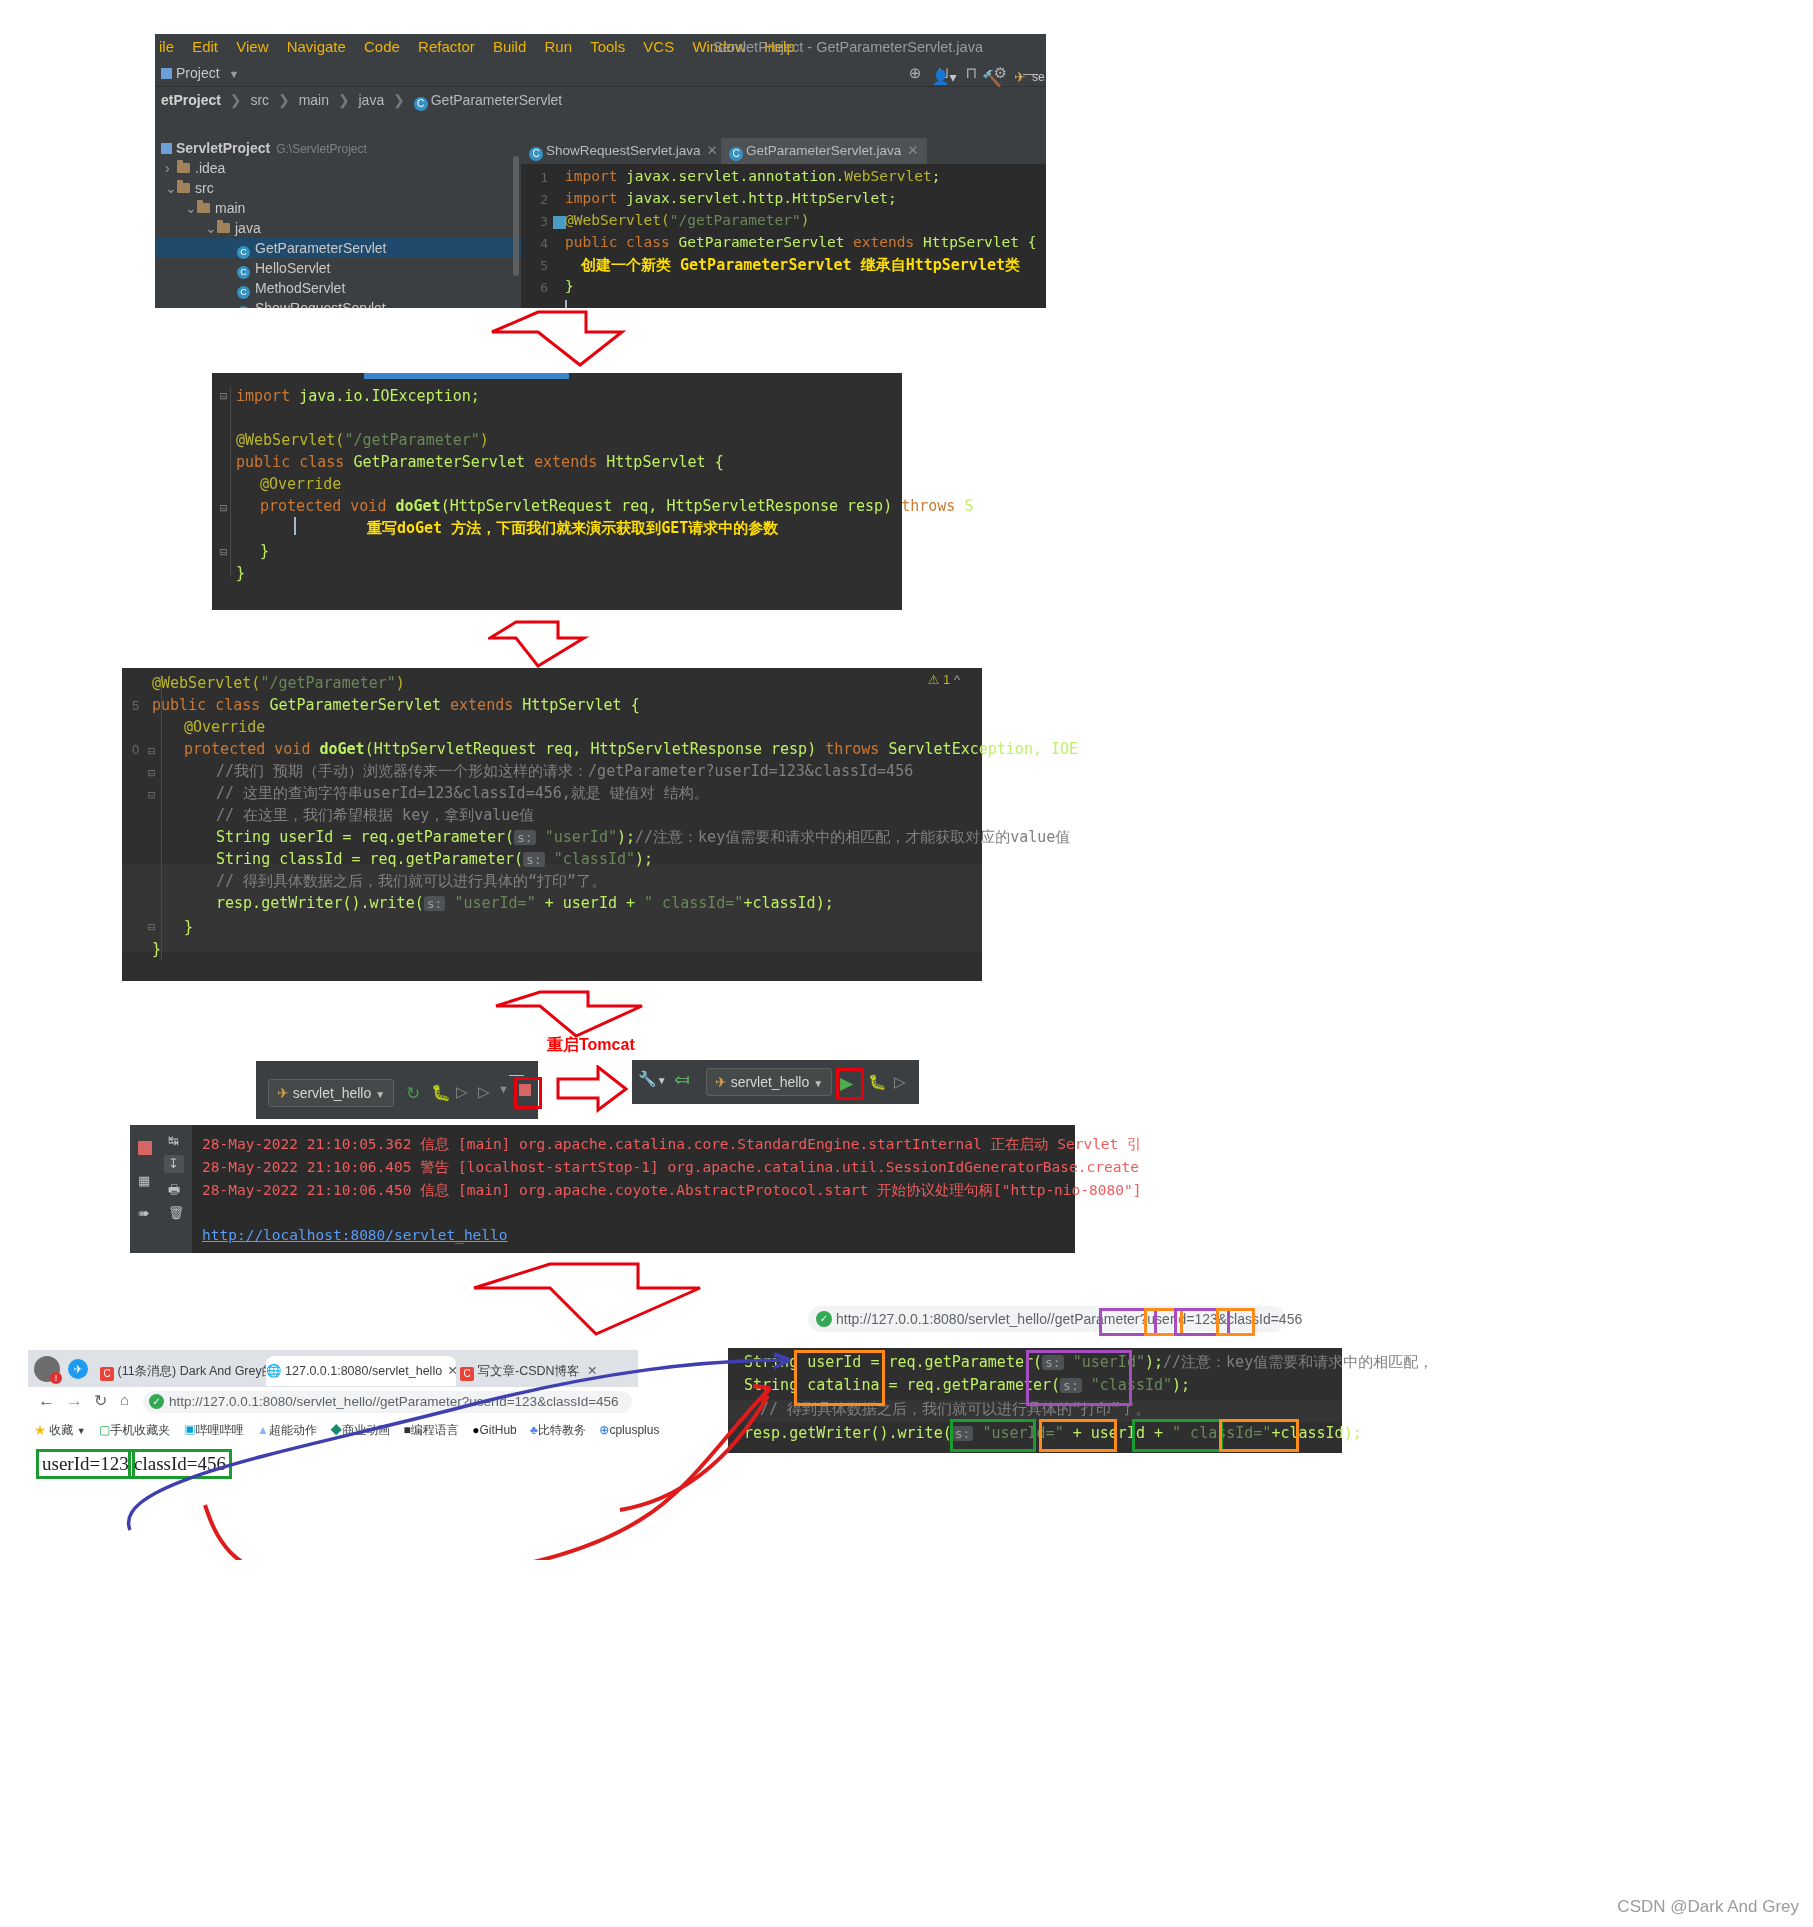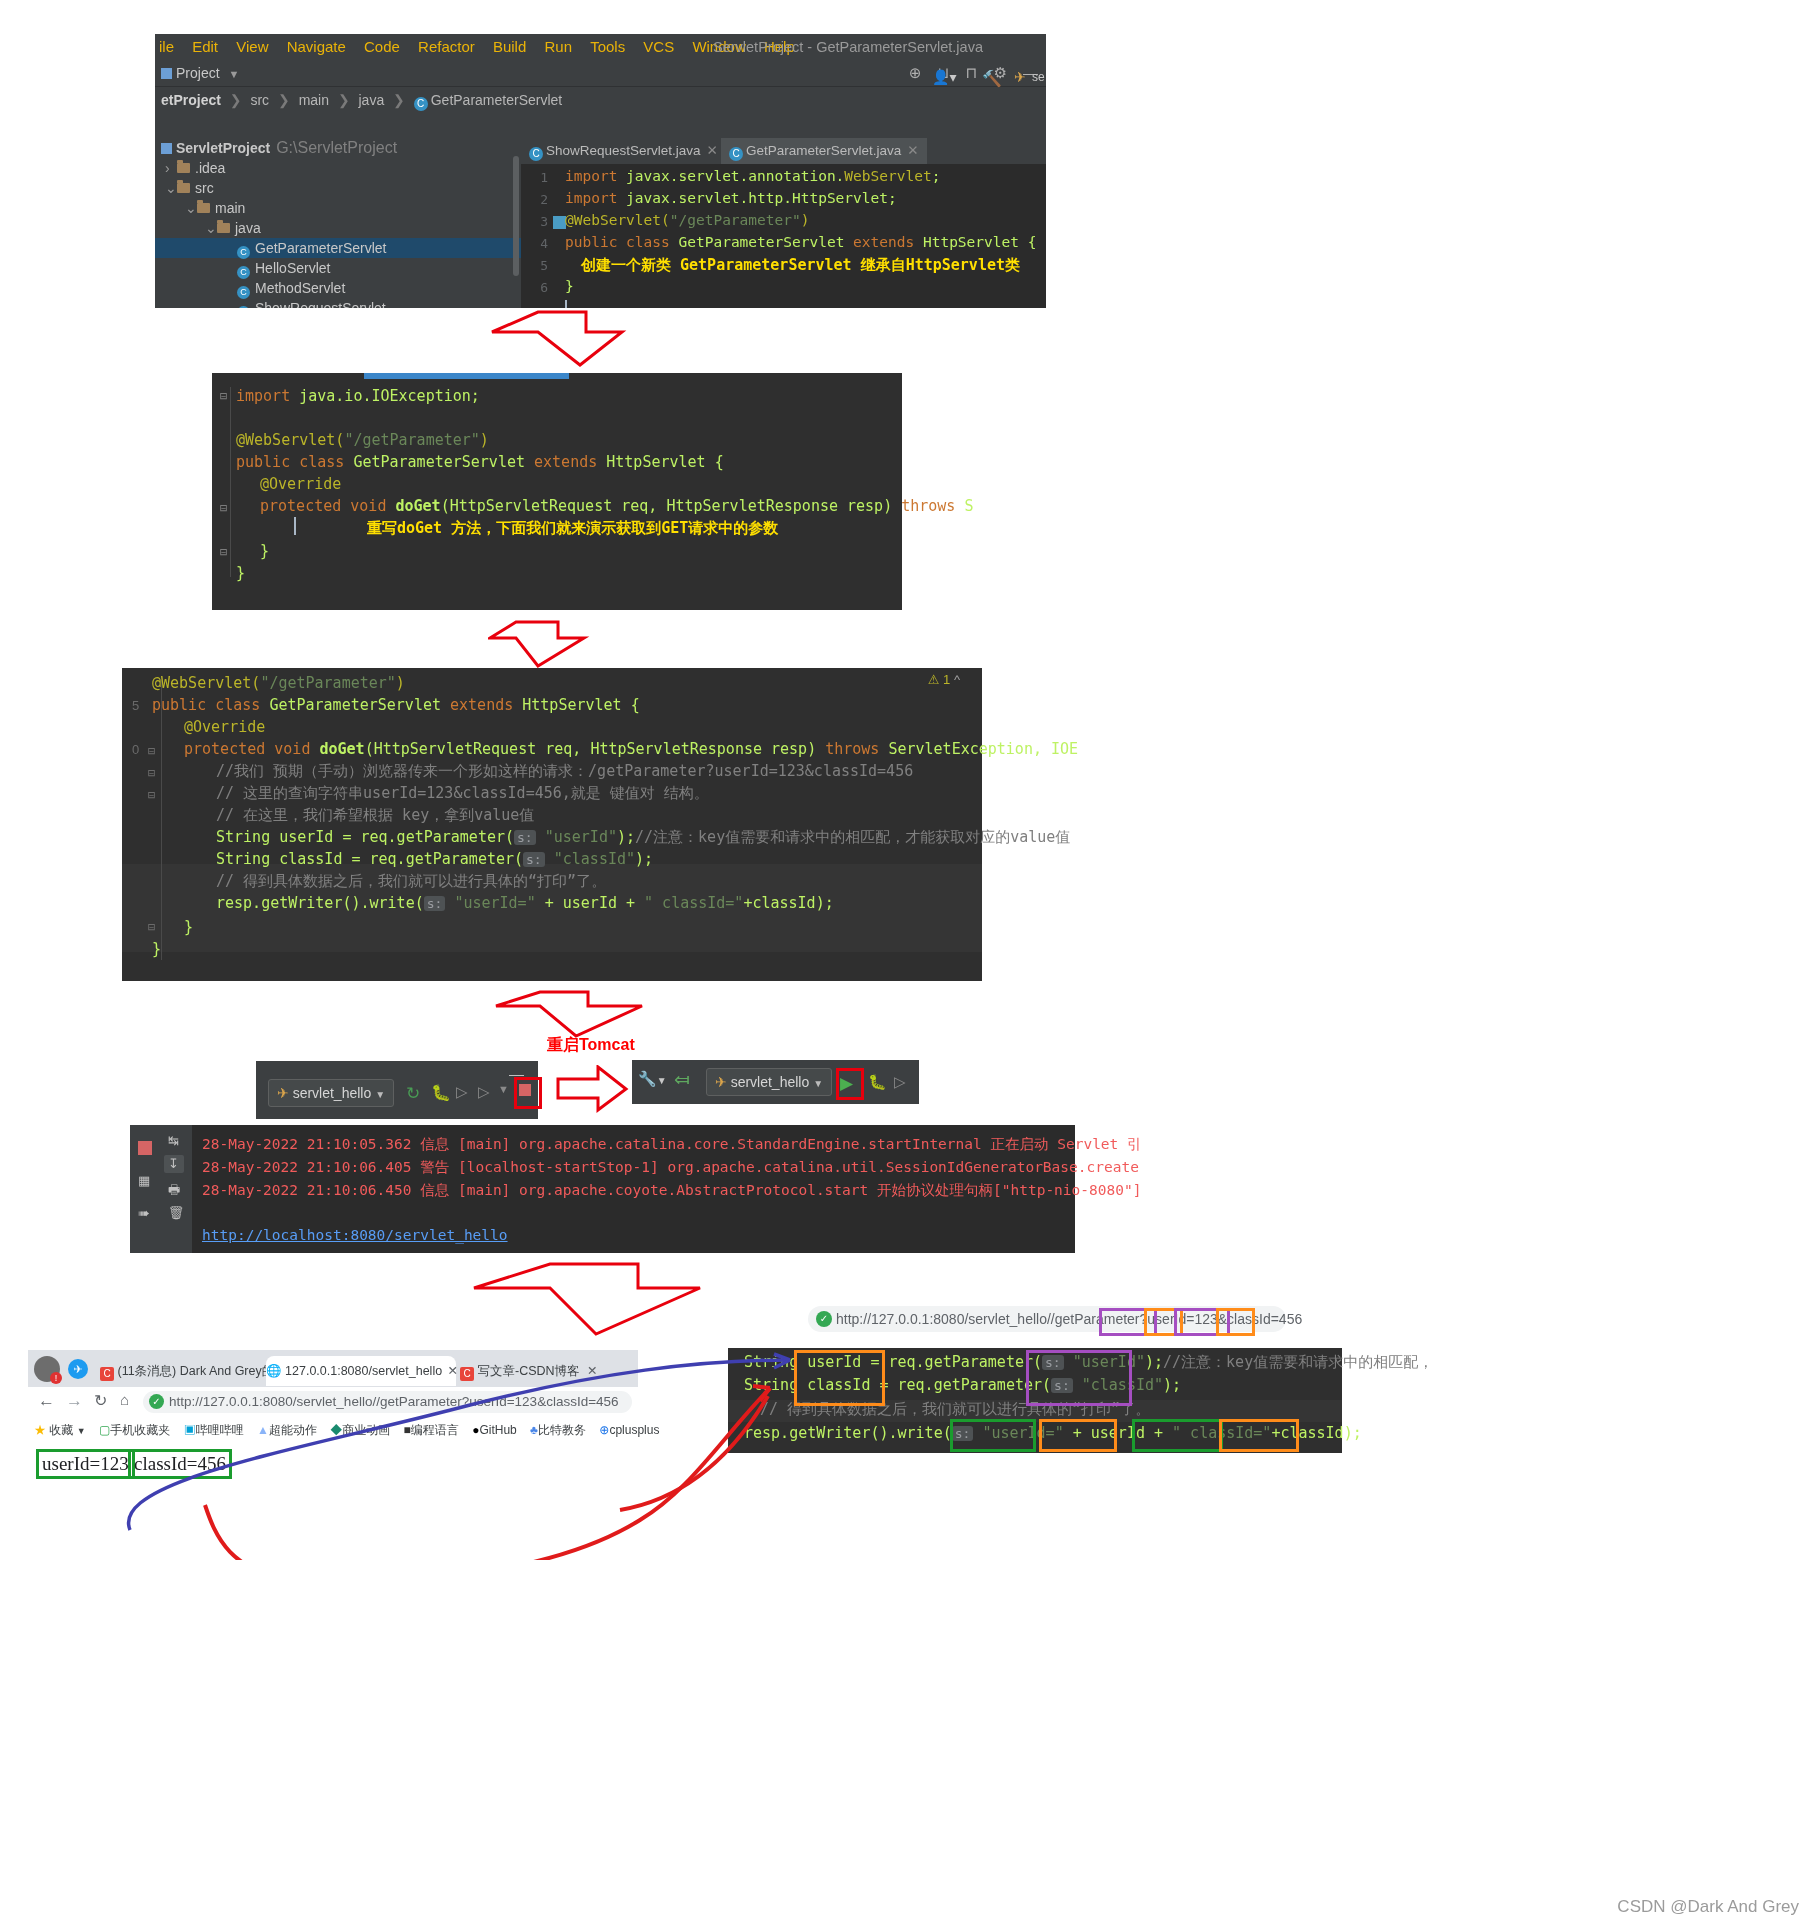--- a/index.html
+++ b/index.html
@@ -29,21 +29,21 @@
   .sq-icon{display:inline-block;width:11px;height:11px;background:#6c9fd6;vertical-align:-1px;margin-right:4px;}
   #p1-tools{position:absolute;right:8px;top:4px;color:#b0b0b0;font-size:15px;}
   #p1-tools span{margin-left:12px;}
   #p1-tree{position:absolute;left:0;top:104px;width:366px;bottom:0;background:#3c3f41;font-size:14px;color:#c8c8c8;}
   .trow{height:20px;line-height:20px;white-space:nowrap;padding-left:6px;}
   .trow.sel{background:#1f4a6b;}
   .arrow{display:inline-block;width:12px;color:#9a9a9a;}
   .folder{display:inline-block;width:13px;height:10px;background:#a1825a;border-radius:1px;vertical-align:0px;margin-right:5px;position:relative;}
   .folder:before{content:"";position:absolute;left:0;top:-3px;width:6px;height:3px;background:#a1825a;border-radius:1px 1px 0 0;}
   .jbadge{display:inline-block;width:13px;height:13px;border-radius:50%;background:#3592c4;color:#fff;font-size:9px;line-height:13px;text-align:center;margin-right:5px;vertical-align:-2px;}
-  .path{color:#808080;font-size:16px;margin-left:6px;}
+  .path{color:#808080;font-size:12px;margin-left:6px;}
   #p1-editor{position:absolute;left:366px;top:104px;right:0;bottom:0;background:#2b2b2b;}
   #p1-tabs{height:26px;background:#3c3f41;position:relative;}
   .tab{position:absolute;top:0;height:26px;line-height:26px;font-size:13.5px;color:#bbbbbb;padding:0 8px;white-space:nowrap;}
   .tab.active{background:#4e5254;border-bottom:2px solid #3b82f6;}
   .tabx{color:#8a8a8a;margin-left:6px;}
   #p1-code{position:absolute;left:0;top:26px;right:0;bottom:0;background:#2b2b2b;}
   .gutnum{position:absolute;left:5px;width:22px;text-align:right;color:#606366;font-size:13px;}
   .cline{position:absolute;left:44px;font-size:14.5px;white-space:nowrap;}
   .chin-note{color:#ffdf00;font-weight:bold;}
 
@@ -385,21 +385,21 @@
   <span>http://127.0.0.1:8080/servlet_hello//getParameter?userId=123&amp;classId=456</span>
 </div>
 <div class="hlbox" style="left:1099px;top:1308px;width:52px;height:22px;border-color:#a54ec1"></div>
 <div class="hlbox" style="left:1144px;top:1308px;width:33px;height:22px;border-color:#ff8c1a"></div>
 <div class="hlbox" style="left:1174px;top:1308px;width:50px;height:22px;border-color:#a54ec1"></div>
 <div class="hlbox" style="left:1216px;top:1308px;width:33px;height:22px;border-color:#ff8c1a"></div>
 
 <div class="abs" id="brcode">
   <div class="abs" style="left:0;top:52px;width:100%;height:22px;background:#353535"></div>
   <div class="mono brline" style="top:5px"><span class="plain">String </span><span class="plain">userId </span><span class="plain">= req.getParameter(</span><span class="hintbox">s:</span><span class="str"> "userId"</span><span class="plain">);</span><span class="cmt">//注意：key值需要和请求中的相匹配，</span></div>
-  <div class="mono brline" style="top:28px"><span class="plain">String </span><span class="plain">classId </span><span class="plain">= req.getParameter(</span><span class="hintbox">s:</span><span class="str"> "classId"</span><span class="plain">);</span></div>
+  <div class="mono brline" style="top:28px"><span class="plain">String </span><span class="plain">catalina </span><span class="plain">= req.getParameter(</span><span class="hintbox">s:</span><span class="str"> "classId"</span><span class="plain">);</span></div>
   <div class="mono brline" style="top:52px;left:32px"><span class="cmt">// 得到具体数据之后，我们就可以进行具体的“打印”了。</span></div>
   <div class="mono brline" style="top:76px"><span class="plain">resp.getWriter().write(</span><span class="hintbox">s:</span><span class="str"> "userId="</span><span class="plain"> + userId + </span><span class="str">" classId="</span><span class="plain">+classId);</span></div>
 </div>
 <div class="hlbox" style="left:794px;top:1350px;width:85px;height:50px;border-color:#ff8c1a"></div>
 <div class="hlbox" style="left:1026px;top:1350px;width:100px;height:50px;border-color:#a54ec1"></div>
 <div class="hlbox" style="left:950px;top:1419px;width:80px;height:27px;border-color:#1a9c2e"></div>
 <div class="hlbox" style="left:1039px;top:1419px;width:72px;height:27px;border-color:#ff8c1a"></div>
 <div class="hlbox" style="left:1132px;top:1419px;width:85px;height:27px;border-color:#1a9c2e"></div>
 <div class="hlbox" style="left:1219px;top:1419px;width:74px;height:27px;border-color:#ff8c1a"></div>
 

